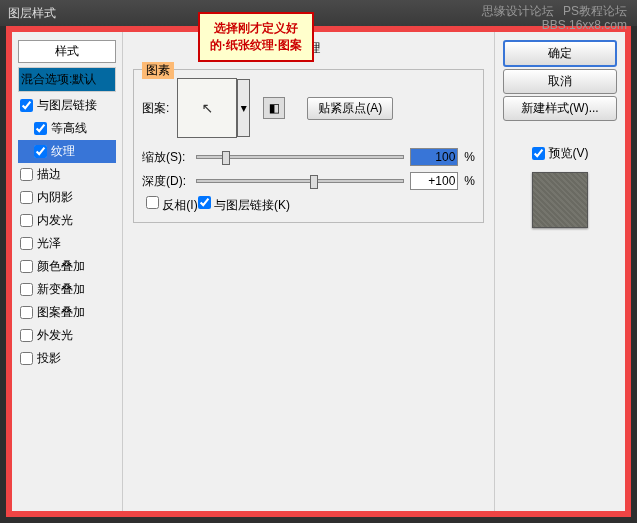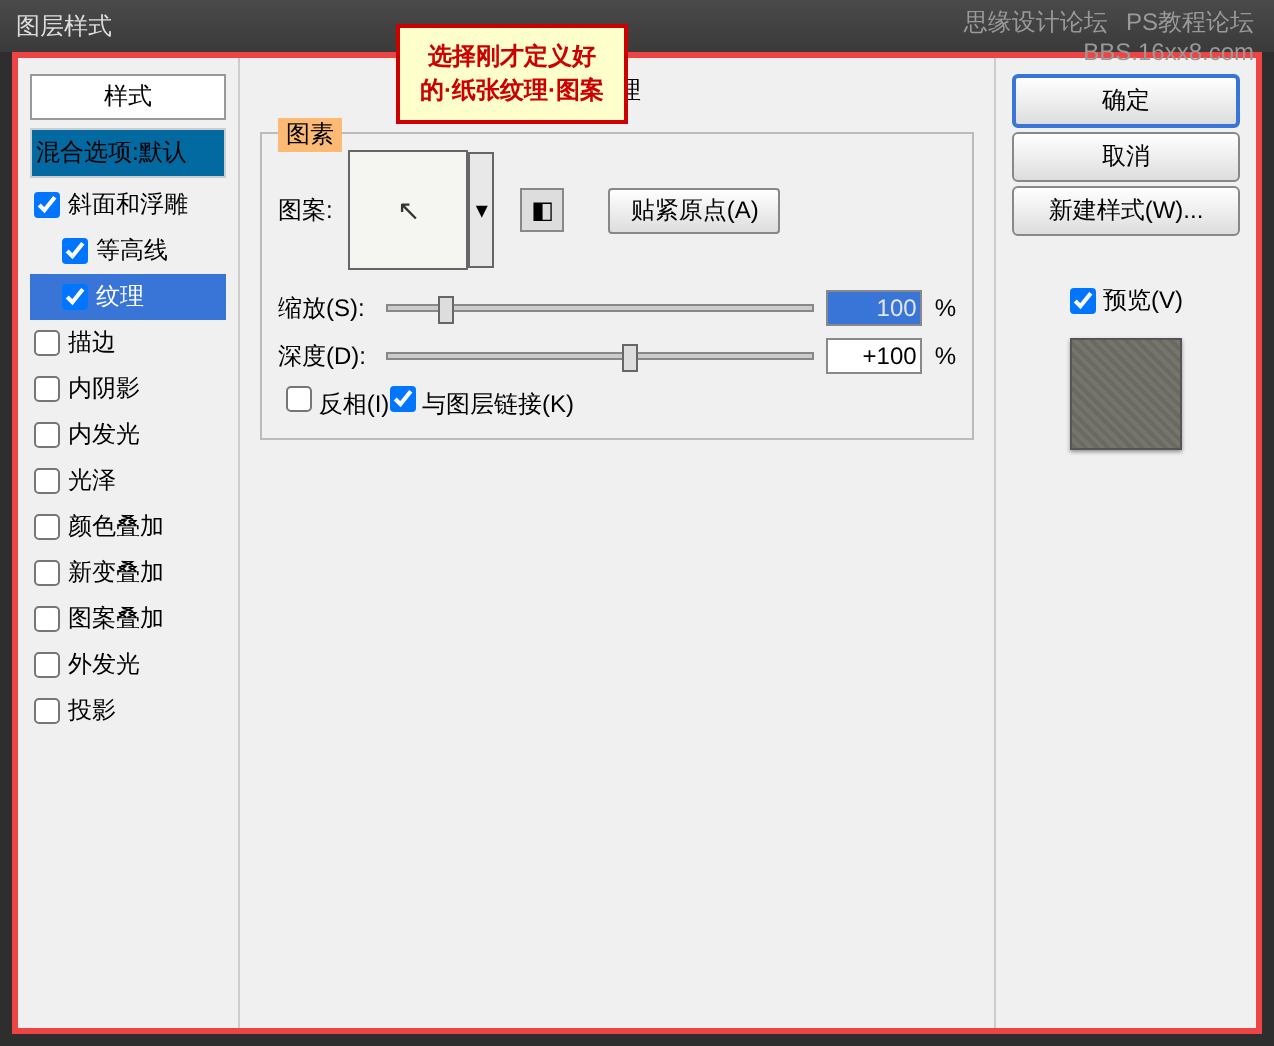--- a/index.html
+++ b/index.html
@@ -1,18 +1,18 @@
 <!DOCTYPE html>
 <html><head>
 <meta charset="utf-8">
 <style>
   * { box-sizing: border-box; margin: 0; padding: 0; font-family: "Microsoft YaHei", SimSun, sans-serif; font-size: 12px; }
   body { background: #2e2e2e; width: 637px; height: 523px; position: relative; }
   .titlebar { background: linear-gradient(#4a4a4a,#3a3a3a); height: 26px; display: flex; align-items: center; padding: 0 8px; color: #ddd; }
-  .dialog { position: absolute; top: 26px; left: 6px; right: 6px; bottom: 6px; background: #f0f0f0; border: 3px solid #ef4444; display: flex; }
+  .dialog { position: absolute; top: 26px; left: 6px; right: 6px; bottom: 6px; background: #f0f0f0; border: 6px solid #ef4444; display: flex; }
   .left-col { width: 110px; padding: 8px 6px; }
   .group-hdr { border: 1px solid #999; background: #fff; text-align: center; padding: 2px 0; margin-bottom: 4px; }
   .opt { display: flex; align-items: center; gap: 4px; padding: 3px 2px; }
   .opt.blend { background: #0369a1; border: 1px solid #ccc; margin-bottom: 2px; }
   .opt.sub { padding-left: 16px; }
   .opt.sel { background: #3875d7; color: #fff; }
   .center-col { flex: 1; border-left: 1px solid #ccc; border-right: 1px solid #ccc; padding: 8px 10px; display: flex; flex-direction: column; }
   .fieldset { border: 1px solid #bbb; padding: 8px; position: relative; margin-top: 8px; }
   .fieldset .legend { position: absolute; top: -8px; left: 8px; background: #fdba74; padding: 0 4px; }
   .section-title { text-align: center; margin-bottom: 4px; }
@@ -20,21 +20,21 @@
   .swatch { width: 60px; height: 60px; border: 1px solid #666; background: #f5f5f2; position: relative; display:flex;align-items:center;justify-content:center; }
   .swatch .dd { position:absolute; right:-14px; top:0; bottom:0; width:13px; border:1px solid #666; background:#e8e8e8; display:flex;align-items:center;justify-content:center; }
   .cursor { font-size:14px; color:#333; }
   .icon-btn { width: 22px; height: 22px; border: 1px solid #888; background: #ddd; display:flex;align-items:center;justify-content:center; }
   .btn { border: 1px solid #888; background: linear-gradient(#fff,#ddd); border-radius: 2px; padding: 2px 10px; text-align:center; }
   .slider-row { display:flex; align-items:center; gap:6px; margin: 6px 0; }
   .slider-row label { width: 48px; }
   .track { flex:1; height: 4px; background: #ccc; border:1px solid #888; position:relative; }
   .thumb { position:absolute; top:-5px; width:8px; height:14px; background:#ddd; border:1px solid #666; }
   .numbox { width: 48px; border:1px solid #888; background:#fff; padding:1px 2px; text-align:right; }
-  .numbox.blue { background:#3875d7; color:#e5e5e5; }
+  .numbox.blue { background:#3875d7; color:#000000; }
   .chk-row { display:flex; margin-top:6px; padding-left:4px; }
   .right-col { width: 130px; padding: 8px; display:flex; flex-direction:column; gap:2px; }
   .rbtn { border:1px solid #888; border-radius:3px; padding:3px 0; text-align:center; background:linear-gradient(#fff,#ddd); }
   .rbtn.primary { border:2px solid #3875d7; }
   .preview-lbl { display:flex; align-items:center; gap:4px; justify-content:center; margin-top:22px; }
   .preview-box { width:56px; height:56px; margin: 8px auto; background: repeating-linear-gradient(45deg,#6a6a62,#6a6a62 2px,#75756d 2px,#75756d 4px); border:1px solid #555; box-shadow:0 1px 2px rgba(0,0,0,.4);}
   .callout { position:absolute; top:12px; left:198px; background:#ffffcc; border:2px solid #c00; color:#c00; font-weight:bold; padding:6px 10px; text-align:center; line-height:1.4; z-index:5; }
   .watermark { position:absolute; top:4px; right:10px; color:#999; font-size:11px; text-align:right; line-height:1.2; z-index:2; }
 </style>
 </head>
@@ -57,21 +57,21 @@
 
 <div class="dialog">
 
   <div class="left-col">
     <div class="group-hdr">样式</div>
     <div class="opt blend">
       <span>混合选项:默认</span>
     </div>
     <div class="opt">
       <input type="checkbox" checked="" style="">
-      <span>斜面和浮雕</span>
+      <span>与图层链接</span>
     </div>
     <div class="opt sub">
       <input type="checkbox" checked="" style="">
       <span>等高线</span>
     </div>
     <div class="opt sub sel">
       <input type="checkbox" checked="" style="">
       <span>纹理</span>
     </div>
     <div class="opt">

